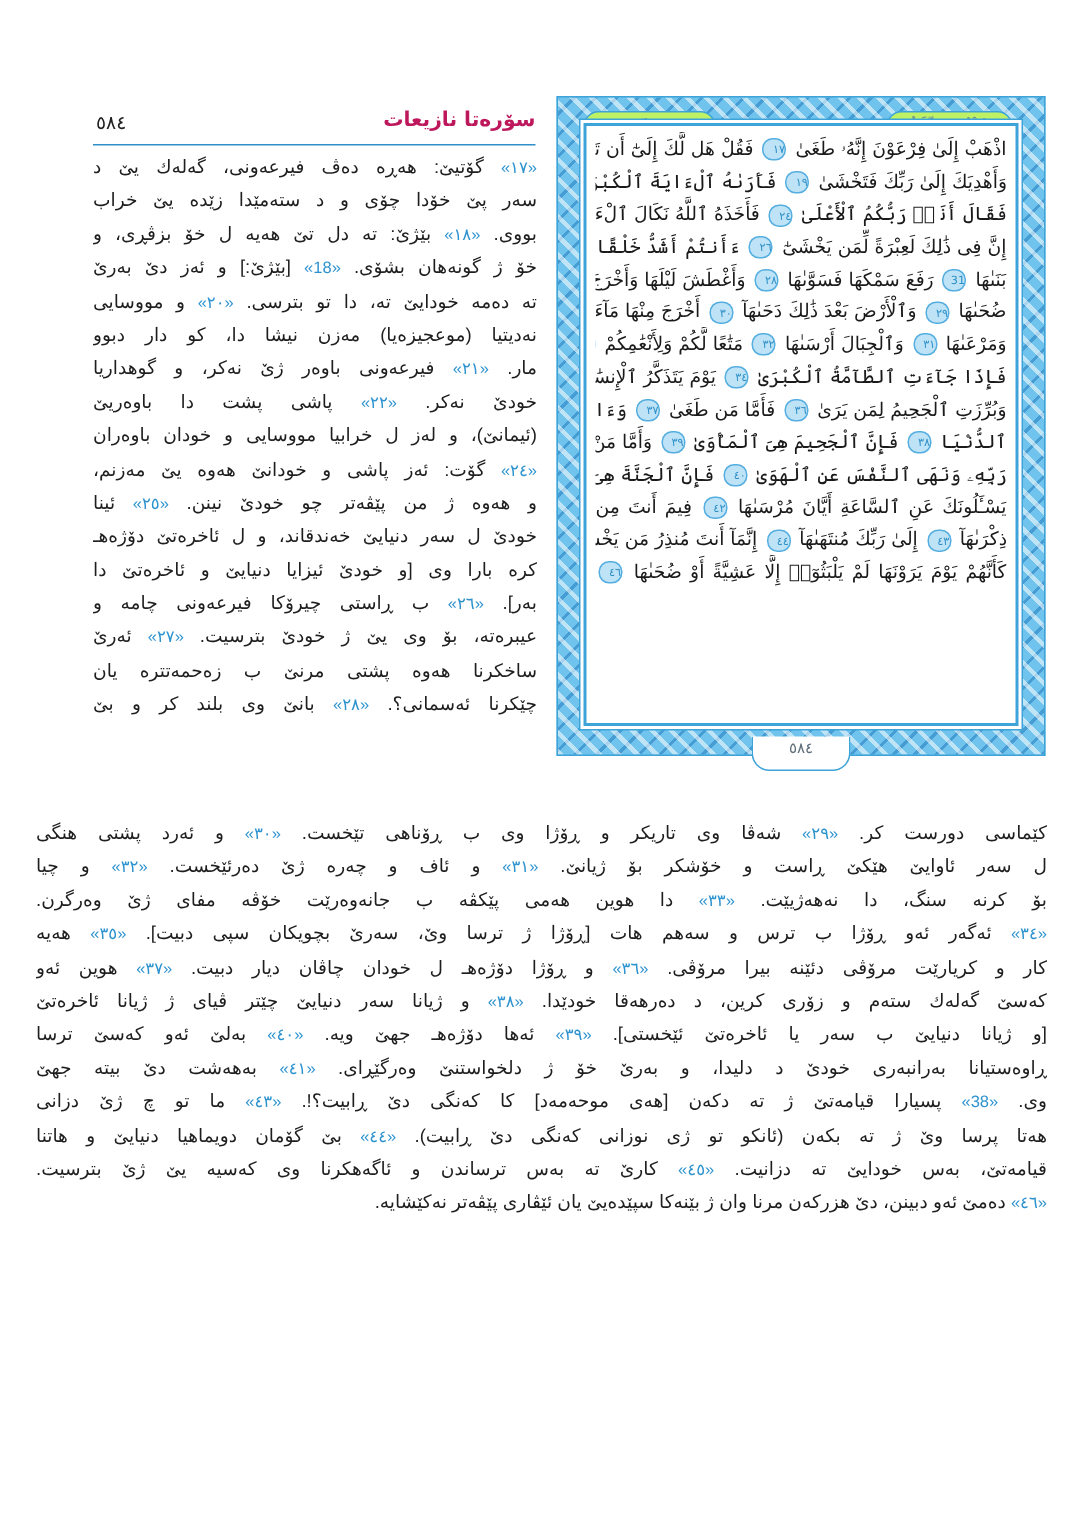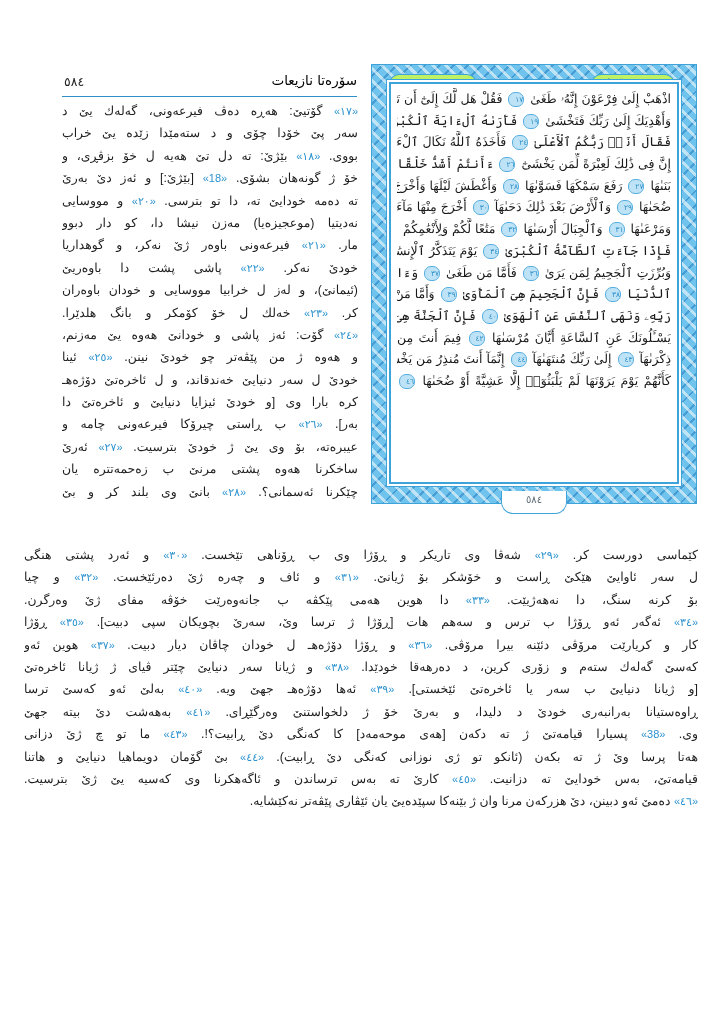--- a/index.html
+++ b/index.html
@@ -1,20 +1,20 @@
 <!DOCTYPE html>
 <html><head>
 <meta charset="utf-8">
 <style>
   html, body { margin:0; padding:0; background:#ffffff; }
   body { width:713px; height:1024px; position:relative; overflow:hidden; font-family:"DejaVu Sans", sans-serif; color:#1d1d1d; }
 
   
   .header { position:absolute; left:62px; top:68px; width:295px; height:28px; border-bottom:1.5px solid #2f8fc9; }
-  .header .surah { position:absolute; right:0; top:4px; font-size:13.5px; font-weight:normal; direction:rtl; color:#000000; }
+  .header .surah { position:absolute; right:0; top:4px; font-size:13.5px; font-weight:bold; direction:rtl; color:#be185d; }
   .header .pnum { position:absolute; left:2px; top:6px; font-size:12.5px; color:#222; }
 
   
   .frame { position:absolute; left:371px; top:58px; width:326px; height:456px; }
   .frame .outer { position:absolute; left:0; top:6px; right:0; bottom:10px; background:#6fc3ec; border:1.5px solid #3ea3d8; box-sizing:border-box;
       background-image:
         repeating-linear-gradient(45deg, rgba(255,255,255,0.55) 0 3px, transparent 3px 9px),
         repeating-linear-gradient(-45deg, rgba(20,110,180,0.45) 0 2px, transparent 2px 10px);
   }
   .frame .inner { position:absolute; left:18px; top:24px; right:18px; bottom:30px; background:#ffffff; border:2px solid #3ea3d8; box-shadow:0 0 0 2px #ffffff, 0 0 0 3px #3ea3d8; box-sizing:border-box; padding:4px 6px 2px 6px; direction:rtl; }
@@ -44,21 +44,21 @@
 
 <div class="frame">
   <div class="outer"></div>
   <div class="tab juz">الجُزْءُ الثَّلَاثُونَ</div>
   <div class="tab sura">سُورَةُ النَّازِعَاتِ</div>
   <div class="inner" id="quran-body">
       <div class="qline"><span>اذْهَبْ إِلَىٰ فِرْعَوْنَ إِنَّهُۥ طَغَىٰ</span> <span class="ayah-mark">١٧</span> <span>فَقُلْ هَل لَّكَ إِلَىٰٓ أَن تَزَكَّىٰ</span>  </div>
       <div class="qline"><span>وَأَهْدِيَكَ إِلَىٰ رَبِّكَ فَتَخْشَىٰ</span> <span class="ayah-mark">١٩</span> <span>فَأَرَىٰهُ ٱلْءَايَةَ ٱلْكُبْرَىٰ</span>  </div>
       <div class="qline"><span>فَقَالَ أَنَا۠ رَبُّكُمُ ٱلْأَعْلَىٰ</span> <span class="ayah-mark">٢٤</span> <span>فَأَخَذَهُ ٱللَّهُ نَكَالَ ٱلْءَاخِرَةِ وَٱلْأُولَىٰٓ</span>  </div>
       <div class="qline"><span>إِنَّ فِى ذَٰلِكَ لَعِبْرَةً لِّمَن يَخْشَىٰٓ</span> <span class="ayah-mark">٢٦</span> <span>ءَأَنتُمْ أَشَدُّ خَلْقًا أَمِ ٱلسَّمَآءُ</span> </div>
-      <div class="qline"><span>بَنَىٰهَا</span> <span class="ayah-mark">٢٧</span> <span>رَفَعَ سَمْكَهَا فَسَوَّىٰهَا</span> <span class="ayah-mark">٢٨</span> <span>وَأَغْطَشَ لَيْلَهَا وَأَخْرَجَ</span> </div>
+      <div class="qline"><span>بَنَىٰهَا</span> <span class="ayah-mark">31</span> <span>رَفَعَ سَمْكَهَا فَسَوَّىٰهَا</span> <span class="ayah-mark">٢٨</span> <span>وَأَغْطَشَ لَيْلَهَا وَأَخْرَجَ</span> </div>
       <div class="qline"><span>ضُحَىٰهَا</span> <span class="ayah-mark">٢٩</span> <span>وَٱلْأَرْضَ بَعْدَ ذَٰلِكَ دَحَىٰهَآ</span> <span class="ayah-mark">٣٠</span> <span>أَخْرَجَ مِنْهَا مَآءَهَا</span> </div>
       <div class="qline"><span>وَمَرْعَىٰهَا</span> <span class="ayah-mark">٣١</span> <span>وَٱلْجِبَالَ أَرْسَىٰهَا</span> <span class="ayah-mark">٣٢</span> <span>مَتَٰعًا لَّكُمْ وَلِأَنْعَٰمِكُمْ</span> <span class="ayah-mark">٣٣</span> </div>
       <div class="qline"><span>فَإِذَا جَآءَتِ ٱلطَّآمَّةُ ٱلْكُبْرَىٰ</span> <span class="ayah-mark">٣٤</span> <span>يَوْمَ يَتَذَكَّرُ ٱلْإِنسَٰنُ مَا سَعَىٰ</span>  </div>
       <div class="qline"><span>وَبُرِّزَتِ ٱلْجَحِيمُ لِمَن يَرَىٰ</span> <span class="ayah-mark">٣٦</span> <span>فَأَمَّا مَن طَغَىٰ</span> <span class="ayah-mark">٣٧</span> <span>وَءَاثَرَ ٱلْحَيَوٰةَ</span> </div>
       <div class="qline"><span>ٱلدُّنْيَا</span> <span class="ayah-mark">٣٨</span> <span>فَإِنَّ ٱلْجَحِيمَ هِىَ ٱلْمَأْوَىٰ</span> <span class="ayah-mark">٣٩</span> <span>وَأَمَّا مَنْ خَافَ مَقَامَ</span> </div>
       <div class="qline"><span>رَبِّهِۦ وَنَهَى ٱلنَّفْسَ عَنِ ٱلْهَوَىٰ</span> <span class="ayah-mark">٤٠</span> <span>فَإِنَّ ٱلْجَنَّةَ هِىَ ٱلْمَأْوَىٰ</span>  </div>
       <div class="qline"><span>يَسْـَٔلُونَكَ عَنِ ٱلسَّاعَةِ أَيَّانَ مُرْسَىٰهَا</span> <span class="ayah-mark">٤٢</span> <span>فِيمَ أَنتَ مِن</span> </div>
       <div class="qline"><span>ذِكْرَىٰهَآ</span> <span class="ayah-mark">٤٣</span> <span>إِلَىٰ رَبِّكَ مُنتَهَىٰهَآ</span> <span class="ayah-mark">٤٤</span> <span>إِنَّمَآ أَنتَ مُنذِرُ مَن يَخْشَىٰهَا</span>  </div>
       <div class="qline"><span>كَأَنَّهُمْ يَوْمَ يَرَوْنَهَا لَمْ يَلْبَثُوٓا۟ إِلَّا عَشِيَّةً أَوْ ضُحَىٰهَا</span> <span class="ayah-mark">٤٦</span> </div>
     </div>
@@ -68,35 +68,34 @@
 <div class="trans col-left" id="trans-left">
     <div class="tline"><span class="vnum">«١٧»</span><span> گۆتيێ: هەڕە دەڤ فیرعەونی، گەلەك يێ د</span></div>
     <div class="tline"><span>سەر پێ خۆدا چۆی و د ستەمێدا زێدە يێ خراب</span></div>
     <div class="tline"><span>بووی. </span><span class="vnum">«١٨»</span><span> بێژێ: تە دل تێ هەیە ل خۆ بزڤڕی، و</span></div>
     <div class="tline"><span>خۆ ژ گونەهان بشۆی. </span><span class="vnum">«18»</span><span> [بێژێ:] و ئەز دێ بەرێ</span></div>
     <div class="tline"><span>تە دەمە خودایێ تە، دا تو بترسی. </span><span class="vnum">«٢٠»</span><span> و مووسایی</span></div>
     <div class="tline"><span>نەدیتیا (موعجیزەیا) مەزن نیشا دا، کو دار دبوو</span></div>
     <div class="tline"><span>مار. </span><span class="vnum">«٢١»</span><span> فیرعەونی باوەر ژێ نەکر، و گوهداریا</span></div>
     <div class="tline"><span>خودێ نەکر. </span><span class="vnum">«٢٢»</span><span> پاشی پشت دا باوەریێ</span></div>
     <div class="tline"><span>(ئیمانێ)، و لەز ل خرابیا مووسایی و خودان باوەران</span></div>
-    <div class="tline"><span>کر. </span><span class="vnum">«٢٣»</span><span> خەلك ل خۆ کۆمکر و بانگ هلدێرا.</span></div>
     <div class="tline"><span class="vnum">«٢٤»</span><span> گۆت: ئەز پاشی و خودانێ هەوە يێ مەزنم،</span></div>
     <div class="tline"><span>و هەوە ژ من پێڤەتر چو خودێ نینن. </span><span class="vnum">«٢٥»</span><span> ئینا</span></div>
     <div class="tline"><span>خودێ ل سەر دنیایێ خەندقاند، و ل ئاخرەتێ دۆژەهـ</span></div>
     <div class="tline"><span>کرە بارا وی [و خودێ ئیزایا دنیایێ و ئاخرەتێ دا</span></div>
     <div class="tline"><span>بەر]. </span><span class="vnum">«٢٦»</span><span> ب ڕاستی چیرۆکا فیرعەونی چامە و</span></div>
     <div class="tline"><span>عیبرەتە، بۆ وی يێ ژ خودێ بترسیت. </span><span class="vnum">«٢٧»</span><span> ئەرێ</span></div>
     <div class="tline"><span>ساخکرنا هەوە پشتی مرنێ ب زەحمەتترە یان</span></div>
     <div class="tline"><span>چێکرنا ئەسمانی؟. </span><span class="vnum">«٢٨»</span><span> بانێ وی بلند کر و بێ</span></div>
   </div>
 <div class="trans col-wide" id="trans-full">
     <div class="tline"><span>کێماسی دورست کر. </span><span class="vnum">«٢٩»</span><span> شەڤا وی تاریکر و ڕۆژا وی ب ڕۆناهی تێخست. </span><span class="vnum">«٣٠»</span><span> و ئەرد پشتی هنگی</span></div>
     <div class="tline"><span>ل سەر ئاوایێ هێکێ ڕاست و خۆشکر بۆ ژیانێ. </span><span class="vnum">«٣١»</span><span> و ئاف و چەرە ژێ دەرئێخست. </span><span class="vnum">«٣٢»</span><span> و چیا</span></div>
     <div class="tline"><span>بۆ کرنە سنگ، دا نەهەژیێت. </span><span class="vnum">«٣٣»</span><span> دا هوین هەمی پێکڤە ب جانەوەرێت خۆڤە مفای ژێ وەرگرن.</span></div>
-    <div class="tline"><span class="vnum">«٣٤»</span><span> ئەگەر ئەو ڕۆژا ب ترس و سەهم هات [ڕۆژا ژ ترسا وێ، سەرێ بچویکان سپی دبیت]. </span><span class="vnum">«٣٥»</span><span> ڕۆژا</span></div>
+    <div class="tline"><span class="vnum">«٣٤»</span><span> ئەگەر ئەو ڕۆژا ب ترس و سەهم هات [ڕۆژا ژ ترسا وێ، سەرێ بچویکان سپی دبیت]. </span><span class="vnum">«٣٥»</span><span> هەیە</span></div>
     <div class="tline"><span>کار و کریارێت مرۆڤی دئێنە بیرا مرۆڤی. </span><span class="vnum">«٣٦»</span><span> و ڕۆژا دۆژەهـ ل خودان چاڤان دیار دبیت. </span><span class="vnum">«٣٧»</span><span> هوین ئەو</span></div>
     <div class="tline"><span>کەسێ گەلەك ستەم و زۆری کرین، د دەرهەقا خودێدا. </span><span class="vnum">«٣٨»</span><span> و ژیانا سەر دنیایێ چێتر ڤیای ژ ژیانا ئاخرەتێ</span></div>
     <div class="tline"><span>[و ژیانا دنیایێ ب سەر یا ئاخرەتێ ئێخستی]. </span><span class="vnum">«٣٩»</span><span> ئەها دۆژەهـ جهێ ویە. </span><span class="vnum">«٤٠»</span><span> بەلێ ئەو کەسێ ترسا</span></div>
     <div class="tline"><span>ڕاوەستیانا بەرانبەری خودێ د دلیدا، و بەرێ خۆ ژ دلخواستنێ وەرگێڕای. </span><span class="vnum">«٤١»</span><span> بەهەشت دێ بیتە جهێ</span></div>
     <div class="tline"><span>وی. </span><span class="vnum">«38»</span><span> پسیارا قیامەتێ ژ تە دکەن [هەی موحەمەد] کا کەنگی دێ ڕابیت؟!. </span><span class="vnum">«٤٣»</span><span> ما تو چ ژێ دزانی</span></div>
     <div class="tline"><span>هەتا پرسا وێ ژ تە بکەن (ئانکو تو ژی نوزانی کەنگی دێ ڕابیت). </span><span class="vnum">«٤٤»</span><span> بێ گۆمان دویماهیا دنیایێ و هاتنا</span></div>
     <div class="tline"><span>قیامەتێ، بەس خودایێ تە دزانیت. </span><span class="vnum">«٤٥»</span><span> کارێ تە بەس ترساندن و ئاگەهکرنا وی کەسیە يێ ژێ بترسیت.</span></div>
     <div class="tline last"><span class="vnum">«٤٦»</span><span> دەمێ ئەو دبینن، دێ هزرکەن مرنا وان ژ بێنەکا سپێدەیێ یان ئێڤاری پێڤەتر نەکێشایە.</span></div>
   </div>
 

